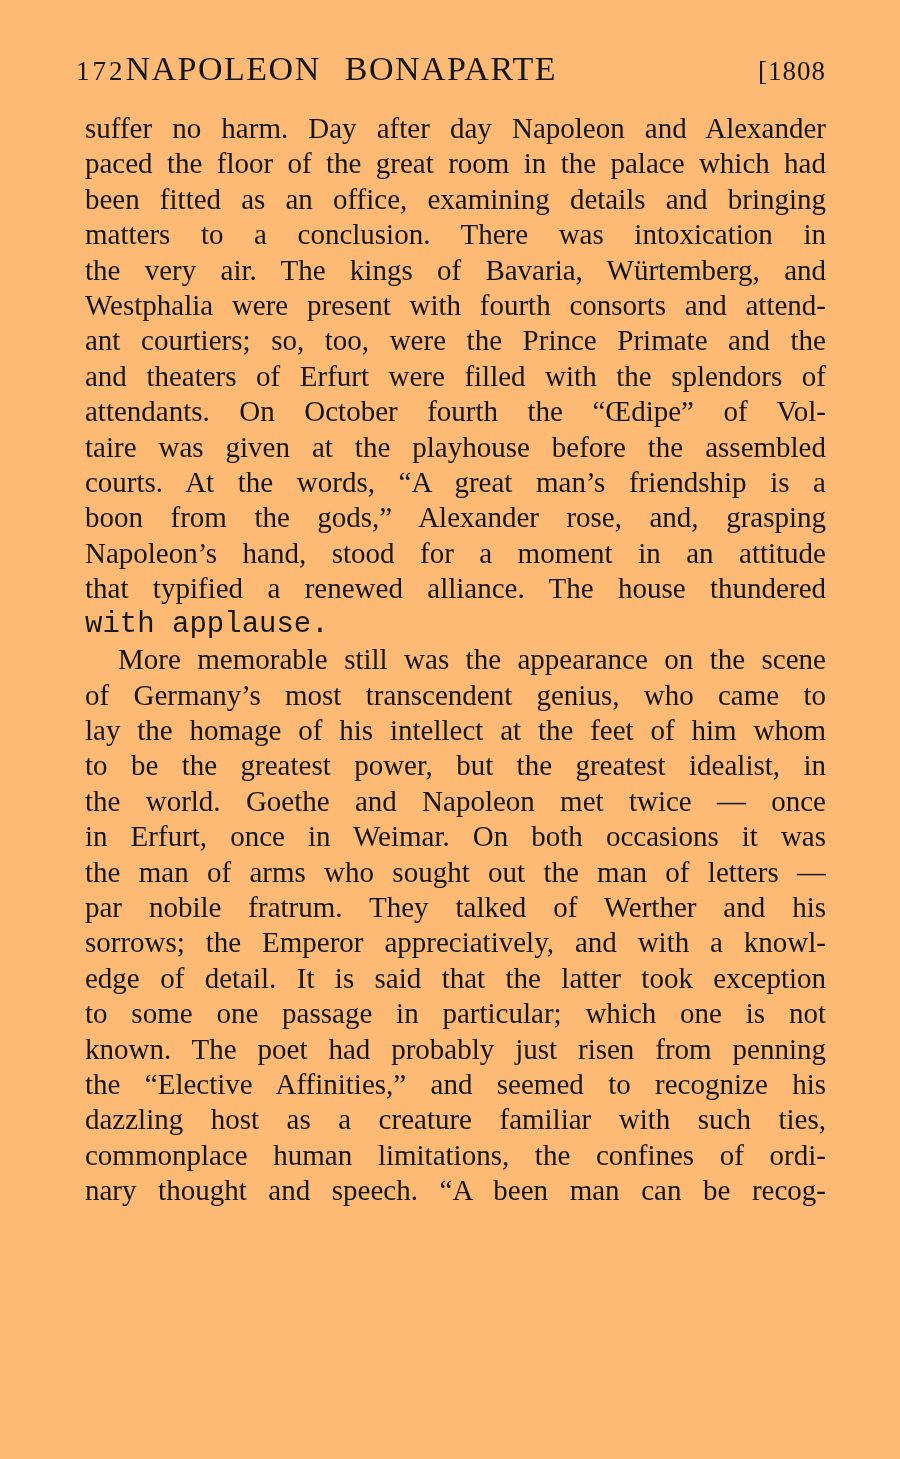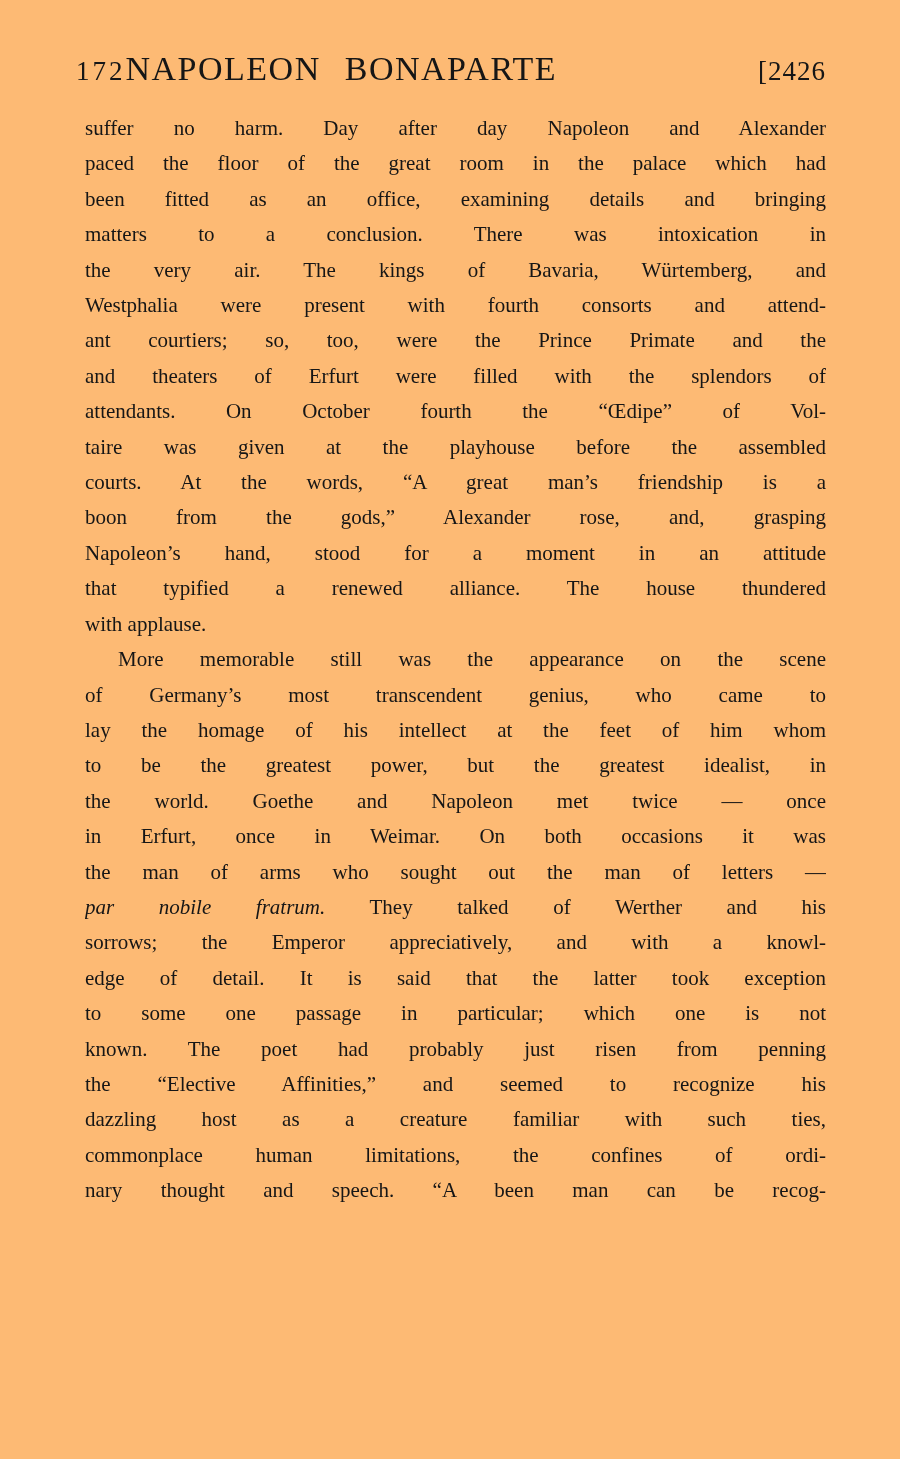--- a/index.html
+++ b/index.html
@@ -50,45 +50,45 @@
     position: absolute;
     top: 111px;
     left: 85px;
     width: 741px;
   }
   .paragraph {
     margin: 0;
     padding: 0;
   }
   .line {
-    font-size: 21px;
+    font-size: 29px;
     line-height: 35.4px;
     text-align: justify;
     text-align-last: justify;
     white-space: normal;
     overflow: hidden;
   }
   .line.line-end {
     text-align-last: left;
+    font-family: Liberation Mono, monospace;
   }
   .line.indent {
     text-indent: 33px;
   }
   .italic {
-    font-style: italic;
   }
 </style>
 </head>
 <body>
 
 <div class="page">
   <header class="page-header">
     <span class="page-number">172</span>
     <span class="running-title">NAPOLEON BONAPARTE</span>
-    <span class="year-marker">[2426</span>
+    <span class="year-marker">[1808</span>
   </header>
   <main class="page-body">
       <div class="paragraph">
         <div class="line">suffer no harm. Day after day Napoleon and Alexander</div>
         <div class="line">paced the floor of the great room in the palace which had</div>
         <div class="line">been fitted as an office, examining details and bringing</div>
         <div class="line">matters to a conclusion. There was intoxication in</div>
         <div class="line">the very air. The kings of Bavaria, Würtemberg, and</div>
         <div class="line">Westphalia were present with fourth consorts and attend-</div>
         <div class="line">ant courtiers; so, too, were the Prince Primate and the</div>

